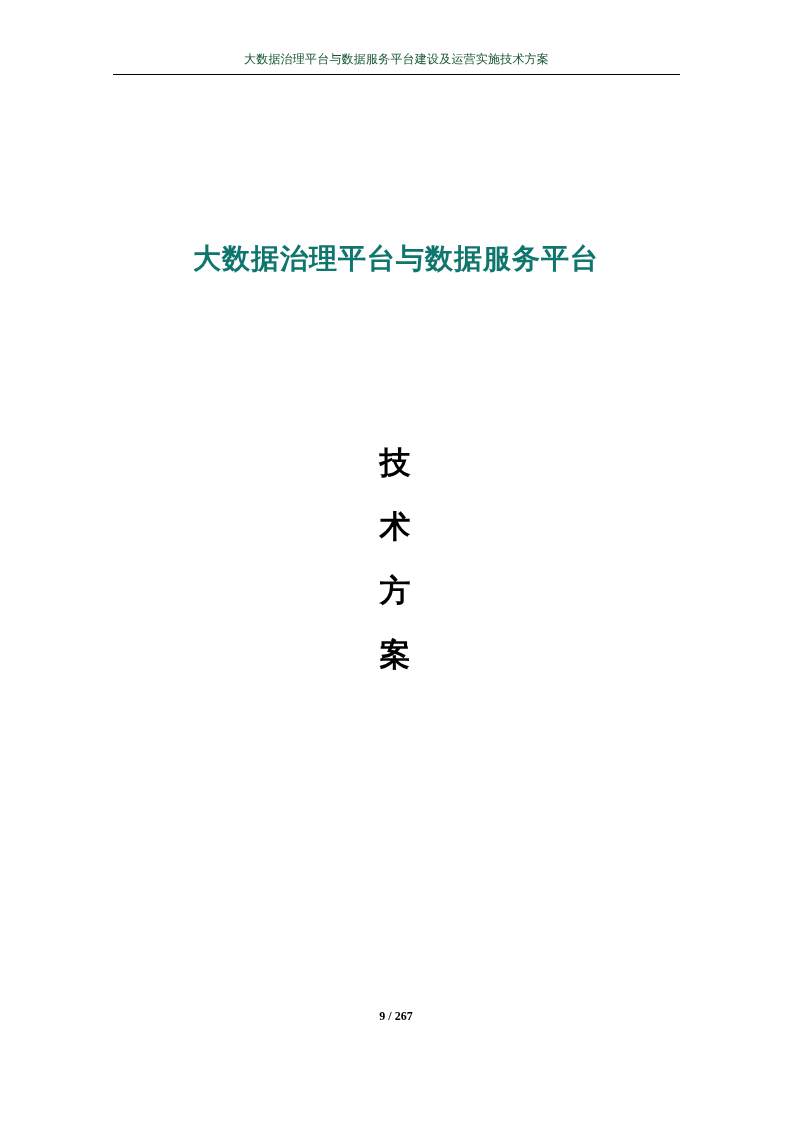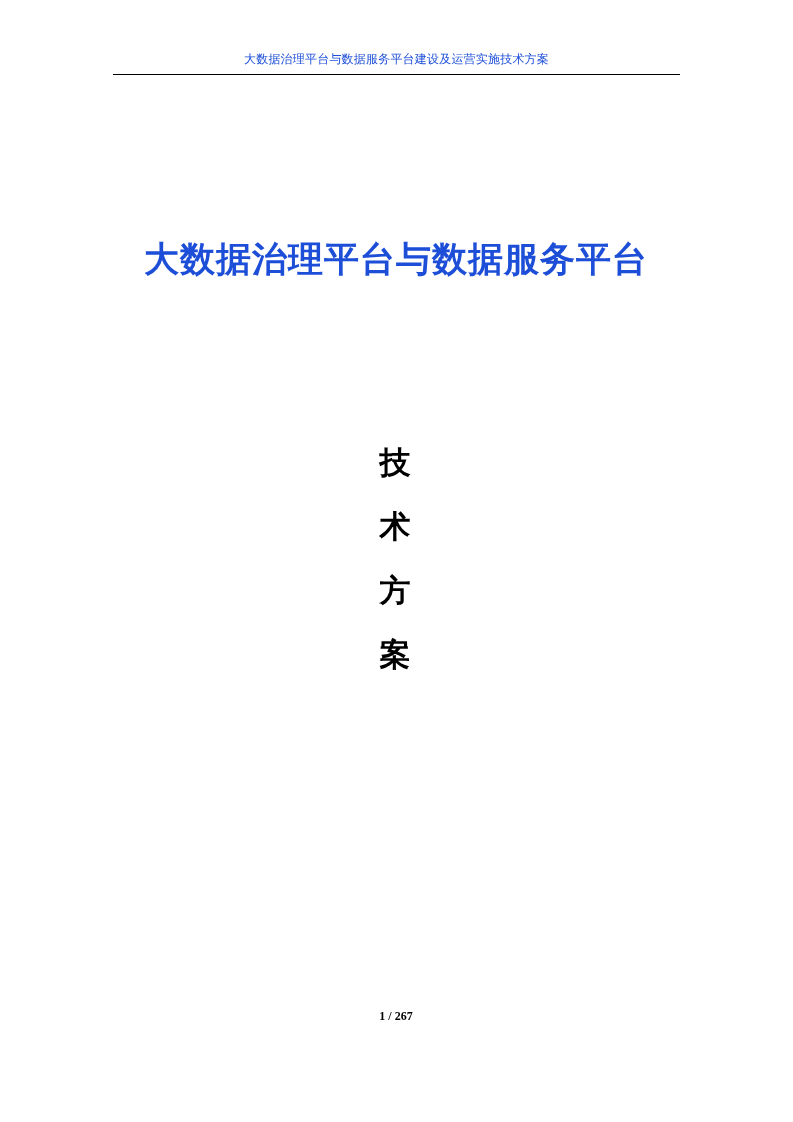--- a/index.html
+++ b/index.html
@@ -28,21 +28,21 @@
     top: 50px;
     left: 113px;
     width: 567px;
     text-align: center;
   }
   .header-text {
     font-family: "Liberation Serif", "DejaVu Serif", serif;
     font-size: 12px;
     line-height: 18px;
     letter-spacing: 0.2px;
-    color: #1d4ed8;
+    color: #14532d;
     white-space: nowrap;
   }
   .header-rule {
     margin-top: 6px;
     border: 0;
     border-top: 1px solid #000000;
     width: 100%;
     height: 0;
   }
 
@@ -50,24 +50,24 @@
   .title-block {
     position: absolute;
     top: 228px;
     left: 96px;
     width: 600px;
     text-align: center;
   }
   .title-line {
     font-family: "DejaVu Serif", "Liberation Serif", serif;
     font-weight: bold;
-    font-size: 35px;
+    font-size: 28px;
     line-height: 62px;
     letter-spacing: 1px;
-    color: #1d4ed8;
+    color: #0f766e;
   }
 
   
   .stack-block {
     position: absolute;
     top: 430px;
     left: 96px;
     width: 600px;
     text-align: center;
   }
@@ -111,16 +111,16 @@
   </div>
 
   <div class="stack-block">
     <div class="stack-char">技</div>
     <div class="stack-char">术</div>
     <div class="stack-char">方</div>
     <div class="stack-char">案</div>
   </div>
 
   <div class="footer">
-    <div class="footer-text">1 / 267</div>
+    <div class="footer-text">9 / 267</div>
   </div>
 
 </div>
 
 </body></html>

